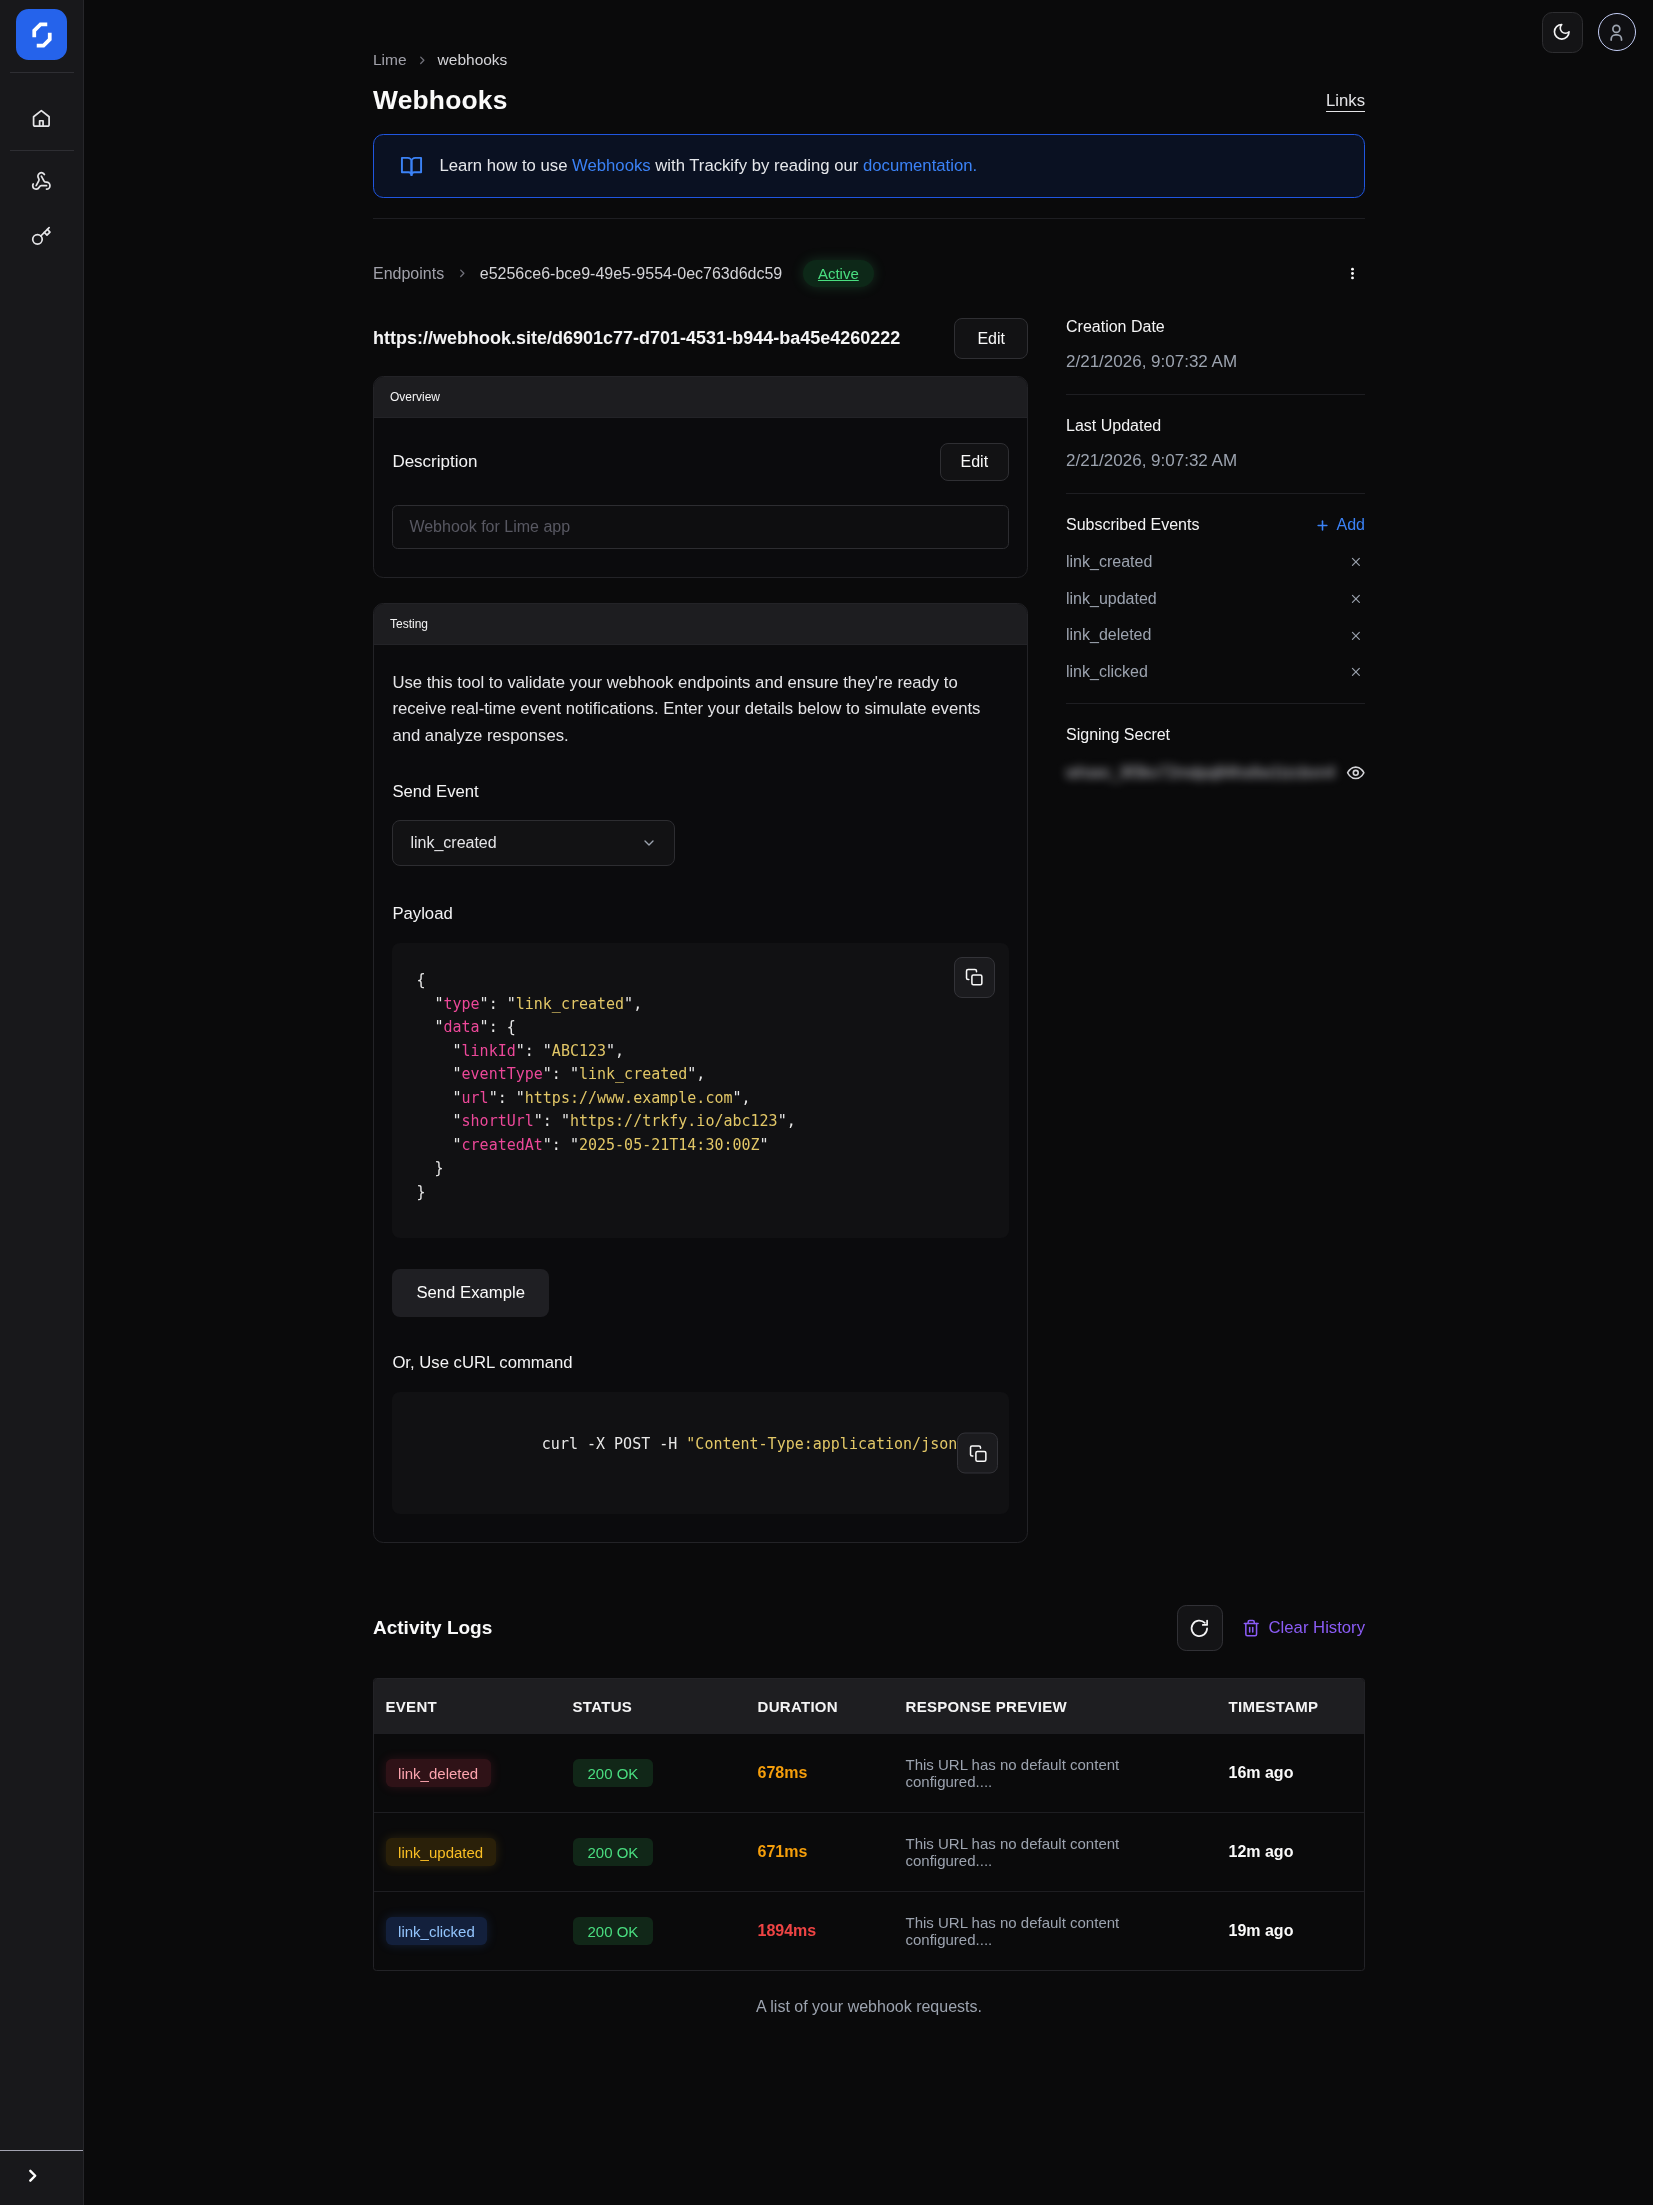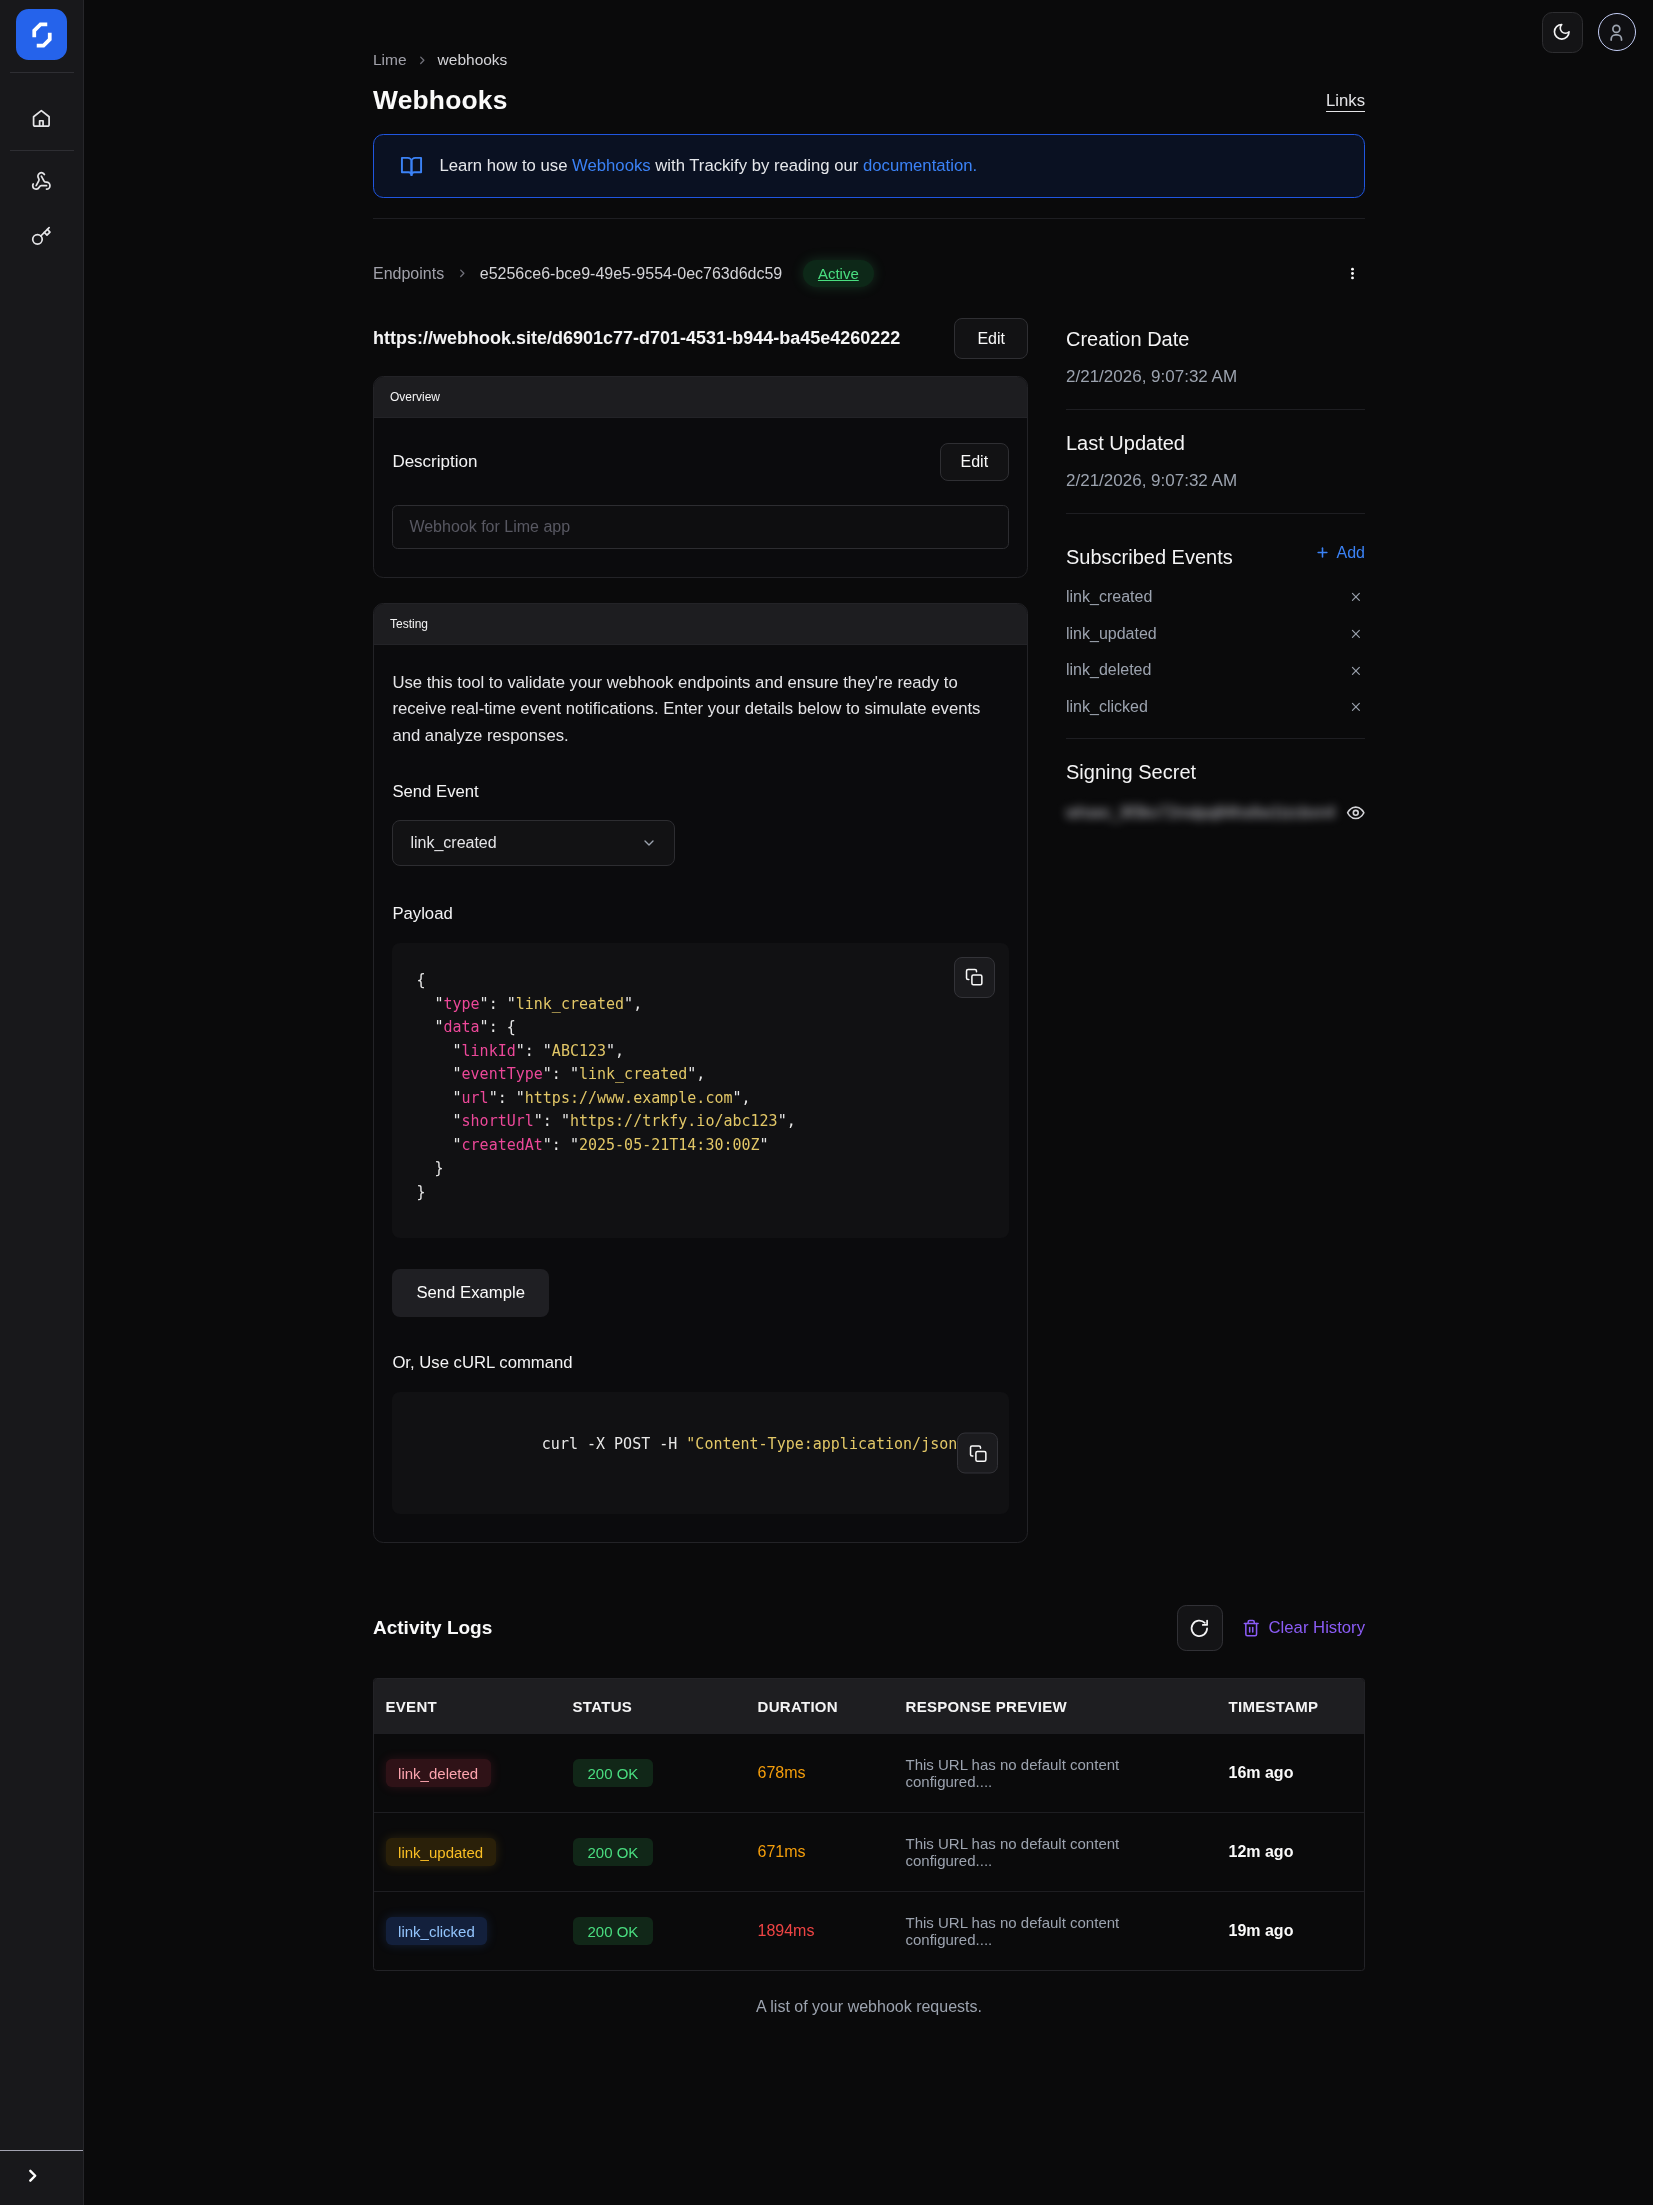--- a/index.html
+++ b/index.html
@@ -79,21 +79,21 @@
   .code-line { white-space:pre; }
   .tok-p { color:#e8e8e8; } .tok-k { color:#ec4899;margin-top:36px; } .tok-s { color:#e2c767; }
   .copy-btn { position:absolute; top:13.8px; right:13.8px; width:41px; height:41px; border-radius:8px; background:#1b1b1e; border:1.1px solid #333338; display:grid; place-items:center; color:#fafafa; cursor:pointer; }
   .copy-btn svg { width:18.4px; height:18.4px; }
   .send-example-btn { margin-top:31px; display:inline-block; background:#1f1f23; border:none; border-radius:8px; padding:13.8px 24px; font-size:16.7px; color:#fafafa; font-family:inherit; cursor:pointer; }
   .curl-label { margin-top:36px; font-size:16.7px; color:#f4f4f5; }
   .curl-block { margin-top:19.5px; background:#111113; border-radius:8px; padding:25px 63px 25px 23px; position:relative; font-family:"DejaVu Sans Mono", monospace; font-size:15px; white-space:pre; overflow:hidden; }
   .curl-copy { top:50%; transform:translateY(-50%); right:10.3px; }
 
   
-  .rail-label { font-size:20px; color:#f4f4f5;margin-top:10px; }
+  .rail-label { font-size:16px; color:#f4f4f5; }
   .rail-value { margin-top:16px; font-size:17px; color:#9ca3af; }
   .rail-divider { border:none; border-top:1.1px solid #1e1e22; margin:22px 0; }
   .sub-head { display:flex; align-items:center; justify-content:space-between; }
   .add-btn { display:flex; align-items:center; gap:6.9px; color:#3b82f6; font-size:16px; cursor:pointer; }
   .add-btn svg { width:15px; height:15px; stroke-width:2.5; }
   .event-row { margin-top:18.4px; display:flex; align-items:center; justify-content:space-between; }
   .event-name { font-size:16px; color:#9ca3af; }
   .event-remove { background:none; border:none; color:#9ca3af; cursor:pointer; padding:2.3px; }
   .event-remove svg { width:13.8px; height:13.8px; }
   .secret-row { margin-top:18.4px; display:flex; align-items:center; justify-content:space-between; gap:11.5px; }
@@ -115,21 +115,21 @@
   .t-head, .t-row { display:grid; grid-template-columns:187px 185px 148px 323px 1fr; align-items:center; }
   .t-head { background:#1e1e21; }
   .t-head .t-cell { font-size:15px; font-weight:700; letter-spacing:0.3px; color:#f4f4f5; padding:18.4px 11.5px; }
   .t-row { border-top:1.1px solid #1e1e22; }
   .t-row .t-cell { padding:22px 11.5px; }
   .badge { display:inline-block; padding:5.7px 12.6px; border-radius:5.7px; font-size:15px; }
   .ev-red { background:#2f1217; color:#fda4af; box-shadow:0 0 10.3px rgba(244,63,94,.15); }
   .ev-yellow { background:#2a2009; color:#fbbf24; box-shadow:0 0 10.3px rgba(251,191,36,.15); }
   .ev-blue { background:#13203c; color:#93c5fd; box-shadow:0 0 10.3px rgba(59,130,246,.18); }
   .st-ok { background:#112718; color:#4ade80; padding:5.7px 15px; }
-  .dur { font-size:16px; font-weight:400; }
+  .dur { font-size:16px; font-weight:700; }
   .dur-amber { color:#f59e0b; } .dur-red { color:#ef4444; }
   .prev { font-size:15px; color:#9ca3af; }
   .ts { font-size:16px; font-weight:600; color:#fafafa; }
   .logs-caption { margin-top:26.4px; text-align:center; font-size:16px; color:#9ca3af; }
 </style>
 </head>
 <body>
 
 <aside class="sidebar">
   <div class="logo">

